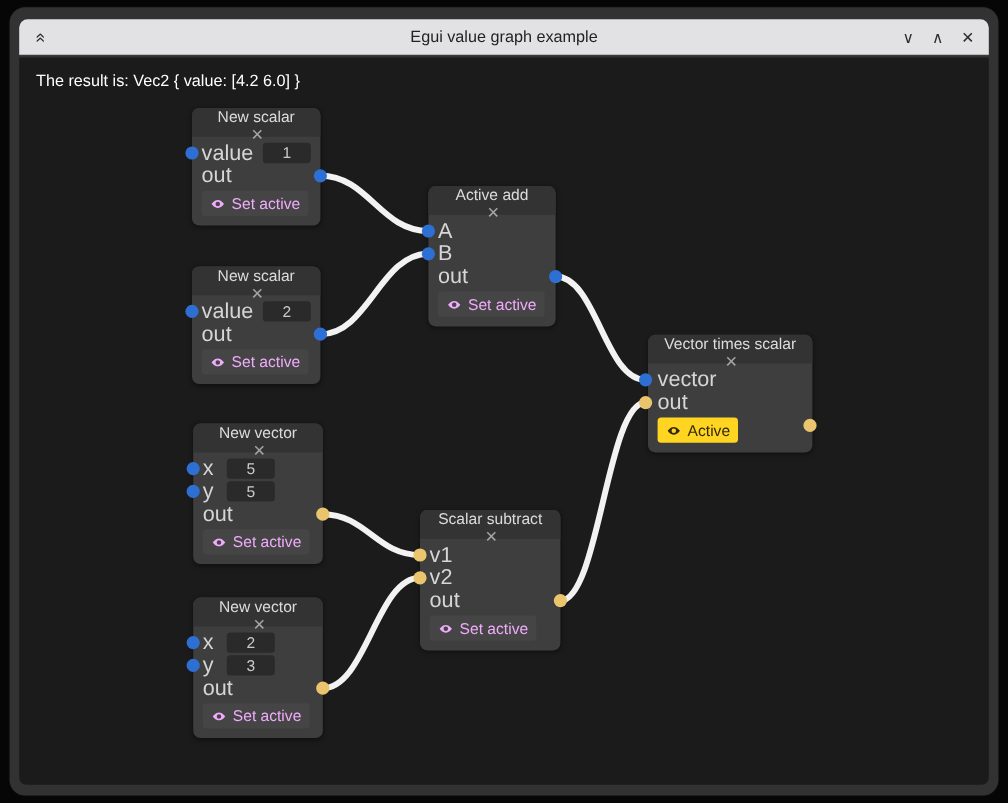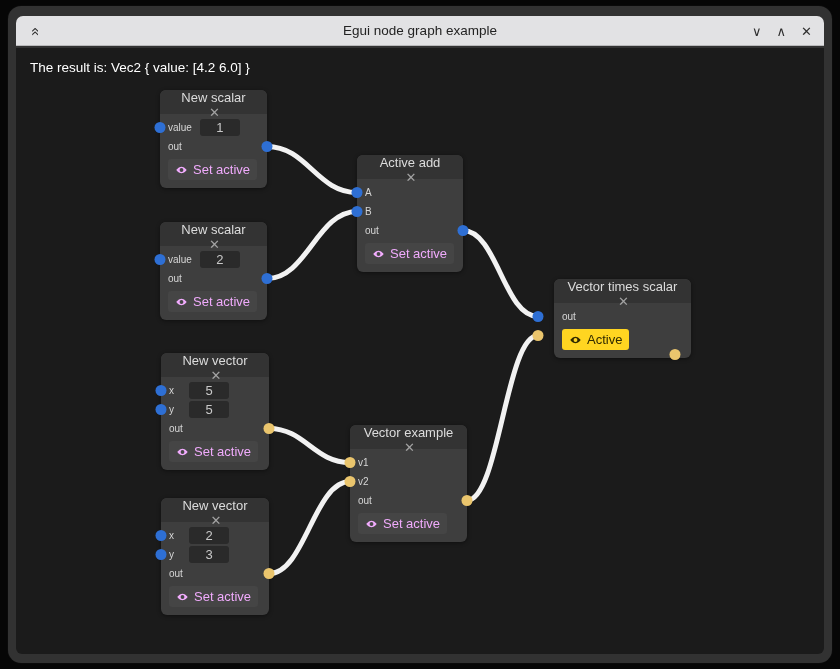--- a/index.html
+++ b/index.html
@@ -19,21 +19,21 @@
   .result{position:absolute;left:14px;top:12px;font-size:13.5px;color:#ffffff;white-space:pre;}
 
   .node{position:absolute;border-radius:6px;background:#3e3e3e;z-index:1;
     box-shadow:0 1px 4px rgba(0,0,0,0.45);}
   .node-title{height:24px;background:#333333;border-radius:6px 6px 0 0;
     display:flex;align-items:center;justify-content:space-between;padding:0 8px;flex-direction:column;}
   .node-title-text{font-size:13px;color:#dcdcdc;white-space:nowrap;}
   .node-close{font-size:13px;color:#a3a3a3;cursor:pointer;margin-left:2px;}
   .node-body{padding:4px 8px 8px;}
   .row{height:19px;display:flex;align-items:center;}
-  .lbl{font-size:10px;color:#d6d6d6;min-width:12px;margin-right:8px;white-space:nowrap;}
+  .lbl{font-size:18px;color:#d6d6d6;min-width:12px;margin-right:8px;white-space:nowrap;}
   .numbox{width:40px;height:17px;background:#2a2a2a;border-radius:3px;color:#c9c9c9;
     font-size:13px;display:flex;align-items:center;justify-content:center;cursor:text;}
   .btn{margin-top:3px;height:21px;display:inline-flex;align-items:center;gap:5px;
     background:#454545;border:none;border-radius:3px;padding:0 7px;font-size:13px;
     color:#f0abfc;cursor:pointer;font-family:inherit;}
   .btn svg{flex:0 0 auto;}
   .btn.active{background:#ffd521;color:#302a00;font-weight:400;}
 
   svg.wires{position:absolute;left:0;top:0;z-index:2;pointer-events:none;}
   svg.wires path{fill:none;stroke:#f2f2f2;stroke-width:5;stroke-linecap:round;}
@@ -43,21 +43,21 @@
 </style>
 </head>
 <body>
 
 <div class="window">
 
   <div class="titlebar">
     <div class="tb-left">
       <span class="collapse">»</span>
     </div>
-    <span class="title">Egui node graph example</span>
+    <span class="title">Egui value graph example</span>
     <div class="tb-right">
       <span class="tb-btn">∨</span>
       <span class="tb-btn">∧</span>
       <span class="tb-btn">✕</span>
     </div>
   </div>
 
   <div class="content">
 
     <span class="result">The result is: Vec2 { value: [4.2 6.0] }</span>
@@ -123,26 +123,29 @@
         </div>
         <button class="btn">
           <svg width="13" height="10" viewBox="0 0 24 16">
               <path fill-rule="evenodd" fill="currentColor" d="M12 2C6.5 2 2.5 8 2.5 8S6.5 14 12 14 21.5 8 21.5 8 17.5 2 12 2zm0 9.5A3.5 3.5 0 1 1 12 4.5a3.5 3.5 0 0 1 0 7z"></path>
             </svg>
           <span>Set active</span>
         </button>
       </div>
     </div>
 
-    <div class="node" style="left:538px;top:231px;width:137px">
+    <div class="node" style="left:524px;top:231px;width:137px">
       <div class="node-title">
         <span class="node-title-text">Vector times scalar</span>
         <span class="node-close">✕</span>
       </div>
       <div class="node-body">
+        <div class="row">
+          <span class="lbl">vector</span>
+        </div>
         <div class="row">
           <span class="lbl">out</span>
         </div>
         <button class="btn active">
           <svg width="13" height="10" viewBox="0 0 24 16">
               <path fill-rule="evenodd" fill="currentColor" d="M12 2C6.5 2 2.5 8 2.5 8S6.5 14 12 14 21.5 8 21.5 8 17.5 2 12 2zm0 9.5A3.5 3.5 0 1 1 12 4.5a3.5 3.5 0 0 1 0 7z"></path>
             </svg>
           <span>Active</span>
         </button>
       </div>
@@ -169,21 +172,21 @@
           <svg width="13" height="10" viewBox="0 0 24 16">
               <path fill-rule="evenodd" fill="currentColor" d="M12 2C6.5 2 2.5 8 2.5 8S6.5 14 12 14 21.5 8 21.5 8 17.5 2 12 2zm0 9.5A3.5 3.5 0 1 1 12 4.5a3.5 3.5 0 0 1 0 7z"></path>
             </svg>
           <span>Set active</span>
         </button>
       </div>
     </div>
 
     <div class="node" style="left:334px;top:377px;width:117px">
       <div class="node-title">
-        <span class="node-title-text">Vector example</span>
+        <span class="node-title-text">Scalar subtract</span>
         <span class="node-close">✕</span>
       </div>
       <div class="node-body">
         <div class="row">
           <span class="lbl">v1</span>
         </div>
         <div class="row">
           <span class="lbl">v2</span>
         </div>
         <div class="row">

